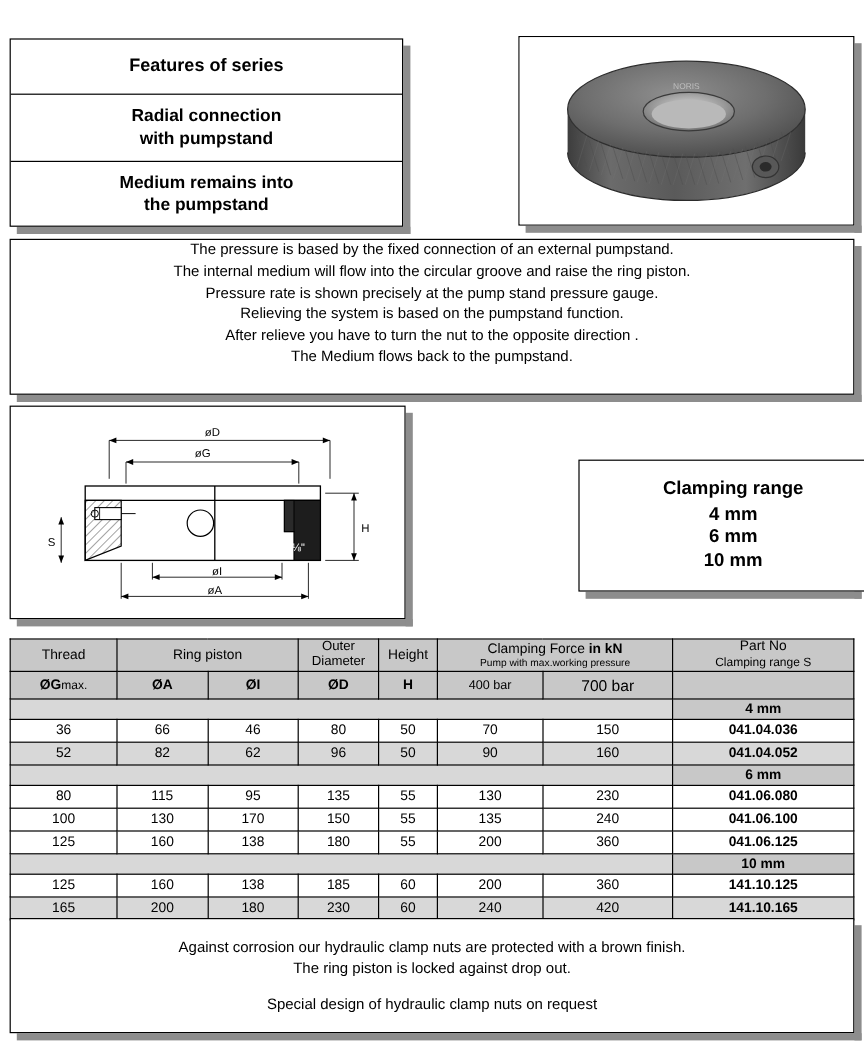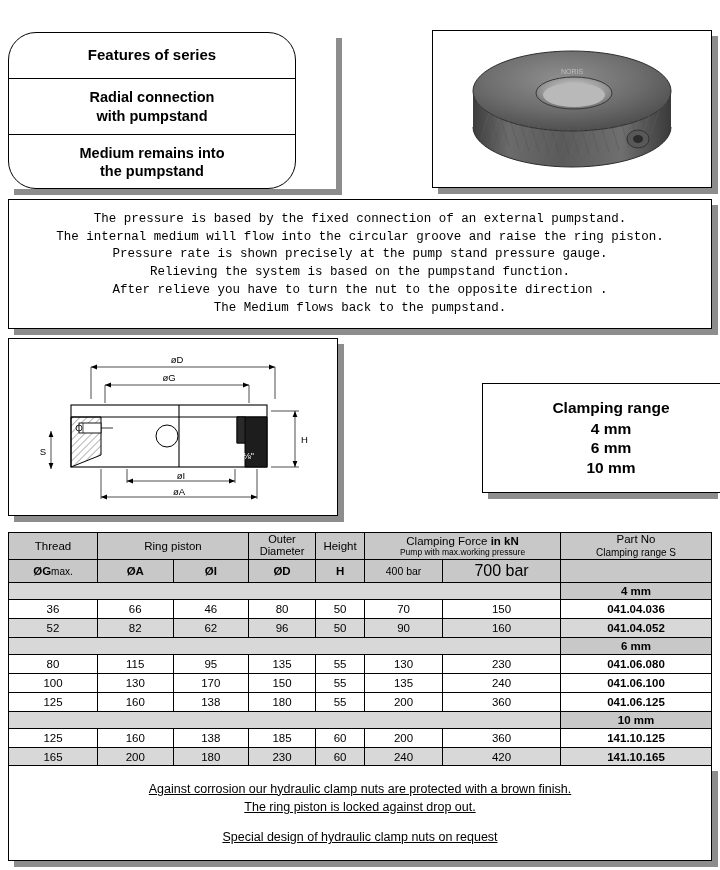--- a/index.html
+++ b/index.html
@@ -26,21 +26,21 @@
     border: 1px solid #000000;
     background: #ffffff;
   }
   .shadow {
     position: absolute;
     background: #8d8d8d;
   }
 
   
   #features-panel {
-    left: 8px; top: 32px; width: 288px; height: 157px; border-radius: 28px;
+    left: 8px; top: 32px; width: 328px; height: 157px;
   }
   .feat-row {
     box-sizing: border-box;
     border-bottom: 1px solid #000000;
     display: flex;
     align-items: center;
     justify-content: center;
     text-align: center;
     font-weight: bold;
     line-height: 1.25;
@@ -58,21 +58,21 @@
   }
   #photo-inner {
     position: absolute;
     left: 0; top: 0; right: 0; bottom: 0;
     background: #ffffff;
   }
 
   
   #desc-panel {
     left: 8px; top: 199px; width: 704px; height: 130px;
-    display: flex; align-items: center; justify-content: center; font-family: Liberation Mono, monospace;
+    display: flex; align-items: flex-start; justify-content: center;
   }
   #desc-lines {
     text-align: center;
     font-size: 12.5px;
     line-height: 1.42;
   }
 
   
   #drawing-panel {
     left: 8px; top: 338px; width: 330px; height: 178px;
@@ -126,21 +126,21 @@
     font-weight: bold;
     height: 16px;
     font-size: 11.5px;
   }
   #spec-table tr.alt td { background: #d8d8d8; }
   #spec-table td.partno { font-weight: bold; }
 
   
   #footer-panel {
     left: 8px; top: 765px; width: 704px; height: 96px;
-    display: flex; align-items: center; justify-content: center; text-decoration: underline;
+    display: flex; align-items: center; justify-content: center;
   }
   #footer-lines {
     text-align: center; font-size: 12.5px; line-height: 1.45;
   }
   #footer-lines .gap { height: 12px; }
 
   
   .dlabel {
     position: absolute;
     font-size: 9.5px;
@@ -392,21 +392,21 @@
       </tr>
       <tr>
         <td class="h2">
           <span>ØG</span><span class="sub">max.</span>
         </td>
         <td class="h2">ØA</td>
         <td class="h2">ØI</td>
         <td class="h2">ØD</td>
         <td class="h2">H</td>
         <td class="h2" style="font-weight:normal; font-size:10.5px;">400 bar</td>
-        <td class="h2" style="font-weight:normal; font-size:16px;">700 bar</td>
+        <td class="h2" style="font-weight:normal; font-size:13px;">700 bar</td>
         <td class="h2" style="font-weight:normal;"></td>
       </tr>
     </thead>
     <tbody>
 
       <tr>
         <td class="group" colspan="7" style="background:#d8d8d8;"></td>
         <td class="group">4 mm</td>
       </tr>
       <tr>

